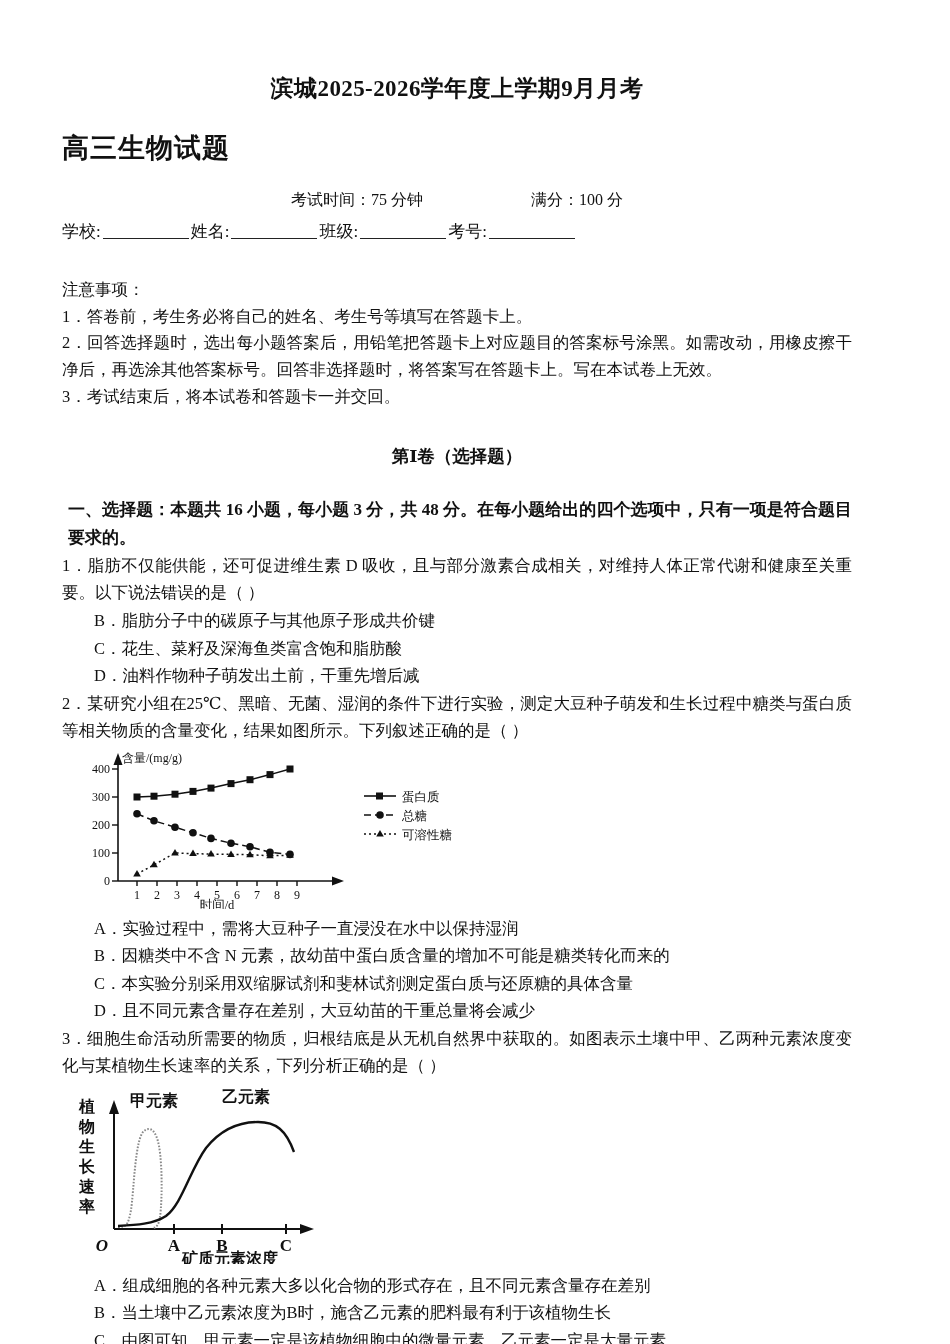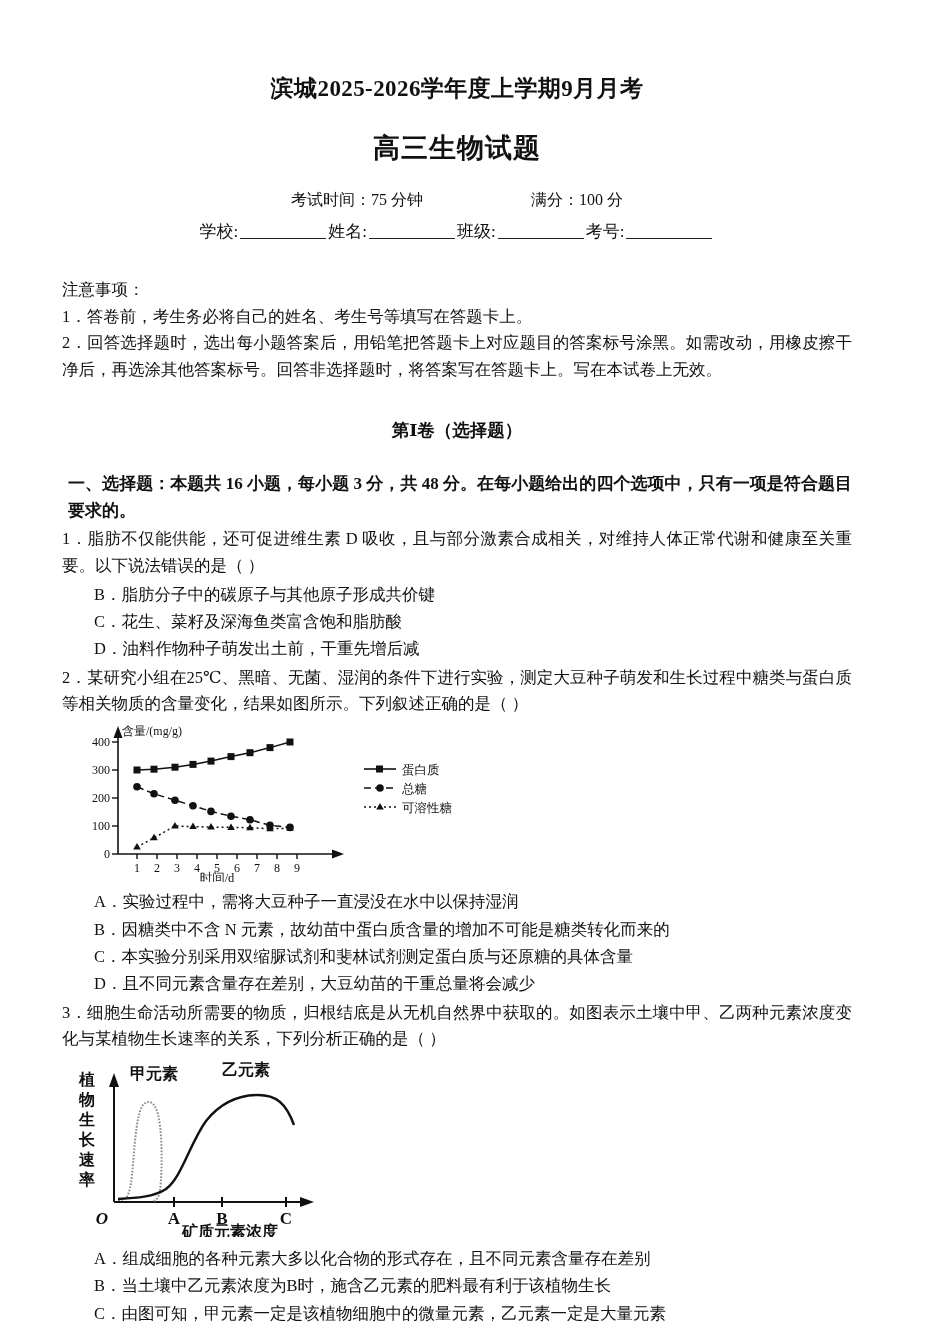--- a/index.html
+++ b/index.html
@@ -26,36 +26,34 @@
   
   .doc-title {
     text-align: center;
     font-size: 23px;
     font-weight: bold;
     letter-spacing: 0.4px;
     margin: 18px 0 0 0;
     line-height: 1.3;
   }
   .doc-subtitle {
-    text-align: center;
     font-size: 27px;
     font-weight: bold;
     letter-spacing: 1px;
     margin: 26px 0 0 0;
   }
   .meta-row {
     display: flex;
     justify-content: center;
     gap: 108px;
     font-size: 16px;
     margin-top: 24px;
   }
   .fields-row {
     display: flex;
-    justify-content: center;
     font-size: 17px;
     margin-top: 9px;
     letter-spacing: 0px;
   }
   .fields-row .fld { white-space: nowrap; }
   .fields-row .rule {
     display: inline-block;
     border-bottom: 1.4px solid #222;
     width: 86px;
     height: 14px;
@@ -129,20 +127,21 @@
     <span class="fld"><span>学校:</span><span class="rule"></span></span>
     <span class="fld"><span>姓名:</span><span class="rule"></span></span>
     <span class="fld"><span>班级:</span><span class="rule"></span></span>
     <span class="fld"><span>考号:</span><span class="rule"></span></span>
   </div>
 
   <div class="notices">
     <p>注意事项：</p>
     <p>1．答卷前，考生务必将自己的姓名、考生号等填写在答题卡上。</p>
     <p>2．回答选择题时，选出每小题答案后，用铅笔把答题卡上对应题目的答案标号涂黑。如需改动，用橡皮擦干净后，再选涂其他答案标号。回答非选择题时，将答案写在答题卡上。写在本试卷上无效。</p>
+    <p>3．考试结束后，将本试卷和答题卡一并交回。</p>
   </div>
 
   <div class="paper-part">第Ⅰ卷（选择题）</div>
   <div class="sec-heading">一、选择题：本题共 16 小题，每小题 3 分，共 48 分。在每小题给出的四个选项中，只有一项是符合题目要求的。</div>
 
   <div class="q">1．脂肪不仅能供能，还可促进维生素 D 吸收，且与部分激素合成相关，对维持人体正常代谢和健康至关重要。以下说法错误的是（      ）</div>
   <div class="opts">
     <div class="opt">B．脂肪分子中的碳原子与其他原子形成共价键</div>
     <div class="opt">C．花生、菜籽及深海鱼类富含饱和脂肪酸</div>
     <div class="opt">D．油料作物种子萌发出土前，干重先增后减</div>

